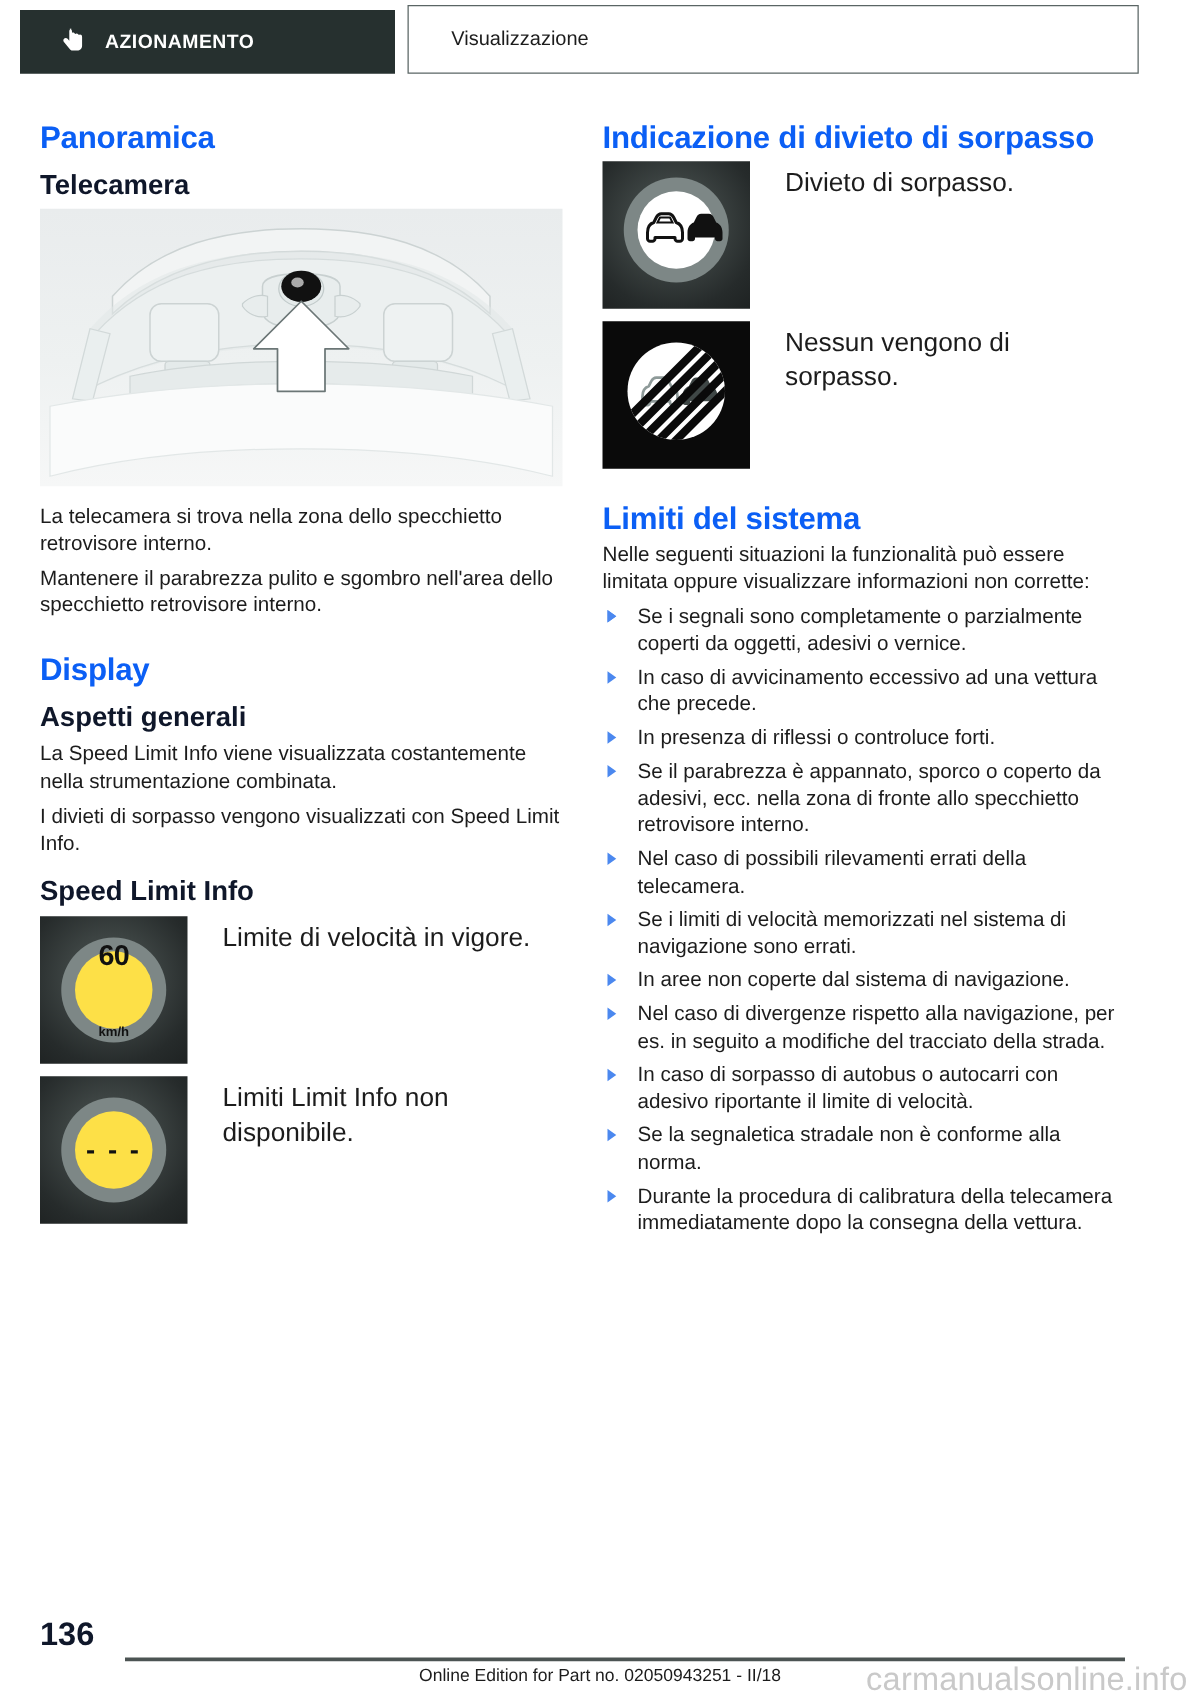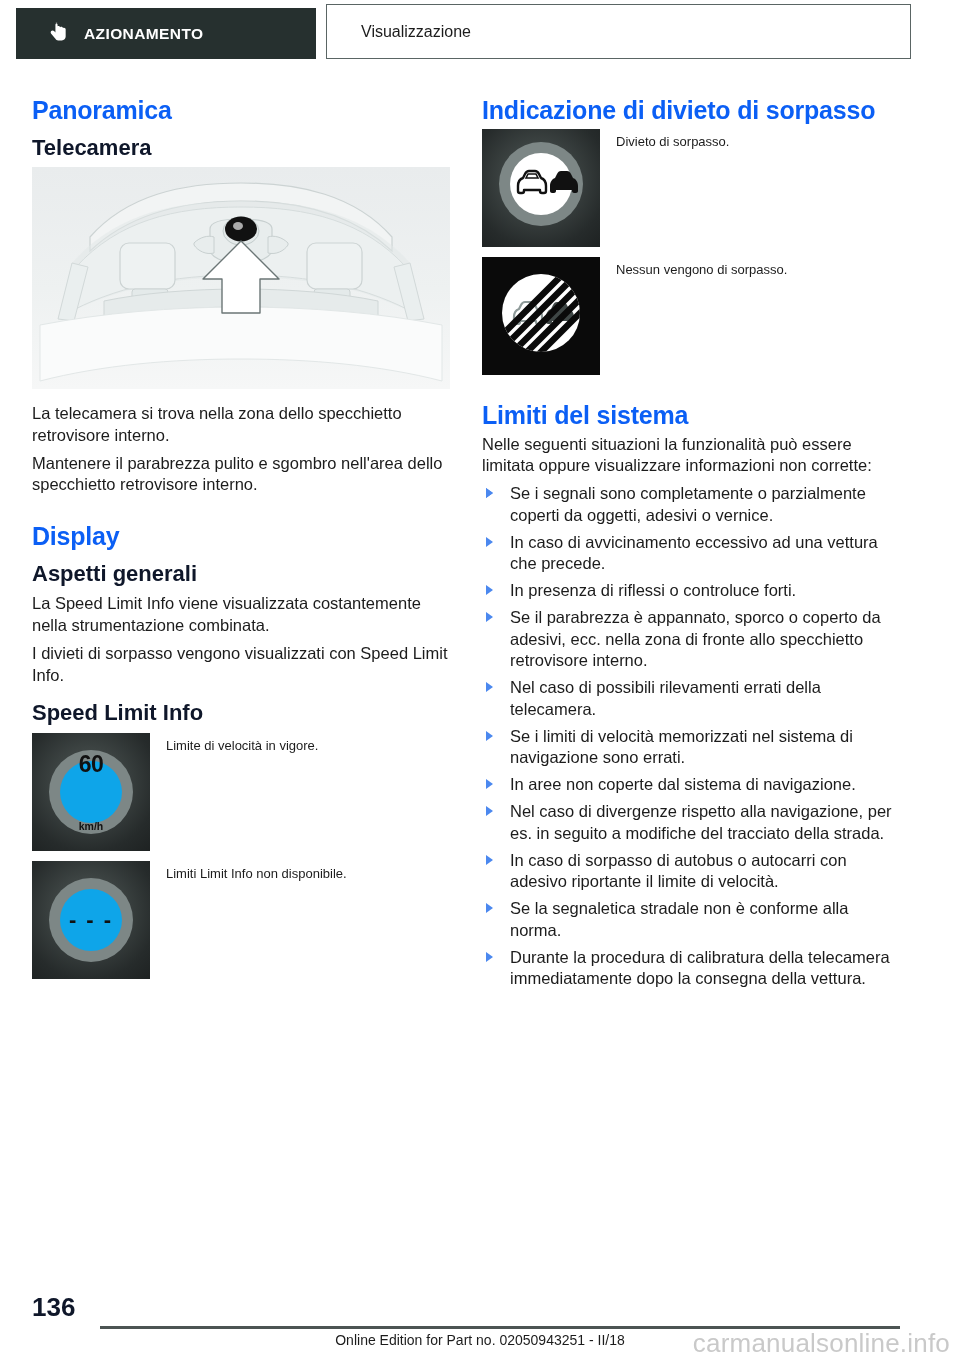--- a/index.html
+++ b/index.html
@@ -87,34 +87,35 @@
   }
   .icon-box{
     width:118px;height:118px;flex:0 0 auto;
     position:relative;overflow:hidden;
   }
   .icon-box.grad{
     background:radial-gradient(circle at 48% 42%, #4a5150 0%, #3c4342 38%, #262b2b 75%, #1e2222 100%);
   }
   .icon-box.flat{background:#0a0a0a;}
   .icon-text{
-    font-size:13px;line-height:1.32;
+    font-size:21px;line-height:1.32;
     padding-left:16px;padding-top:4px;
     color:#1c1c1c;
+    margin-left:12px;
   }
 
   
   .ring{
     position:absolute;left:50%;top:50%;transform:translate(-50%,-50%);
     width:84px;height:84px;border-radius:50%;
     background:#7d8786;
     display:flex;align-items:center;justify-content:center;
   }
   .ring-inner{
-    width:62px;height:62px;border-radius:50%;background:#0ea5e9;
+    width:62px;height:62px;border-radius:50%;background:#fde047;
     display:flex;flex-direction:column;align-items:center;justify-content:center;
     line-height:1;
     gap:44px;
   }
   .spd-num{font-size:23px;font-weight:bold;color:#111;letter-spacing:-0.5px;}
   .spd-unit{font-size:10.5px;font-weight:bold;color:#111;margin-top:1px;}
   .dashes{font-size:22px;font-weight:bold;color:#111;letter-spacing:2px;line-height:1;}
 
   
   ul.bl{list-style:none;margin:2px 0 0 0;padding:0;}

